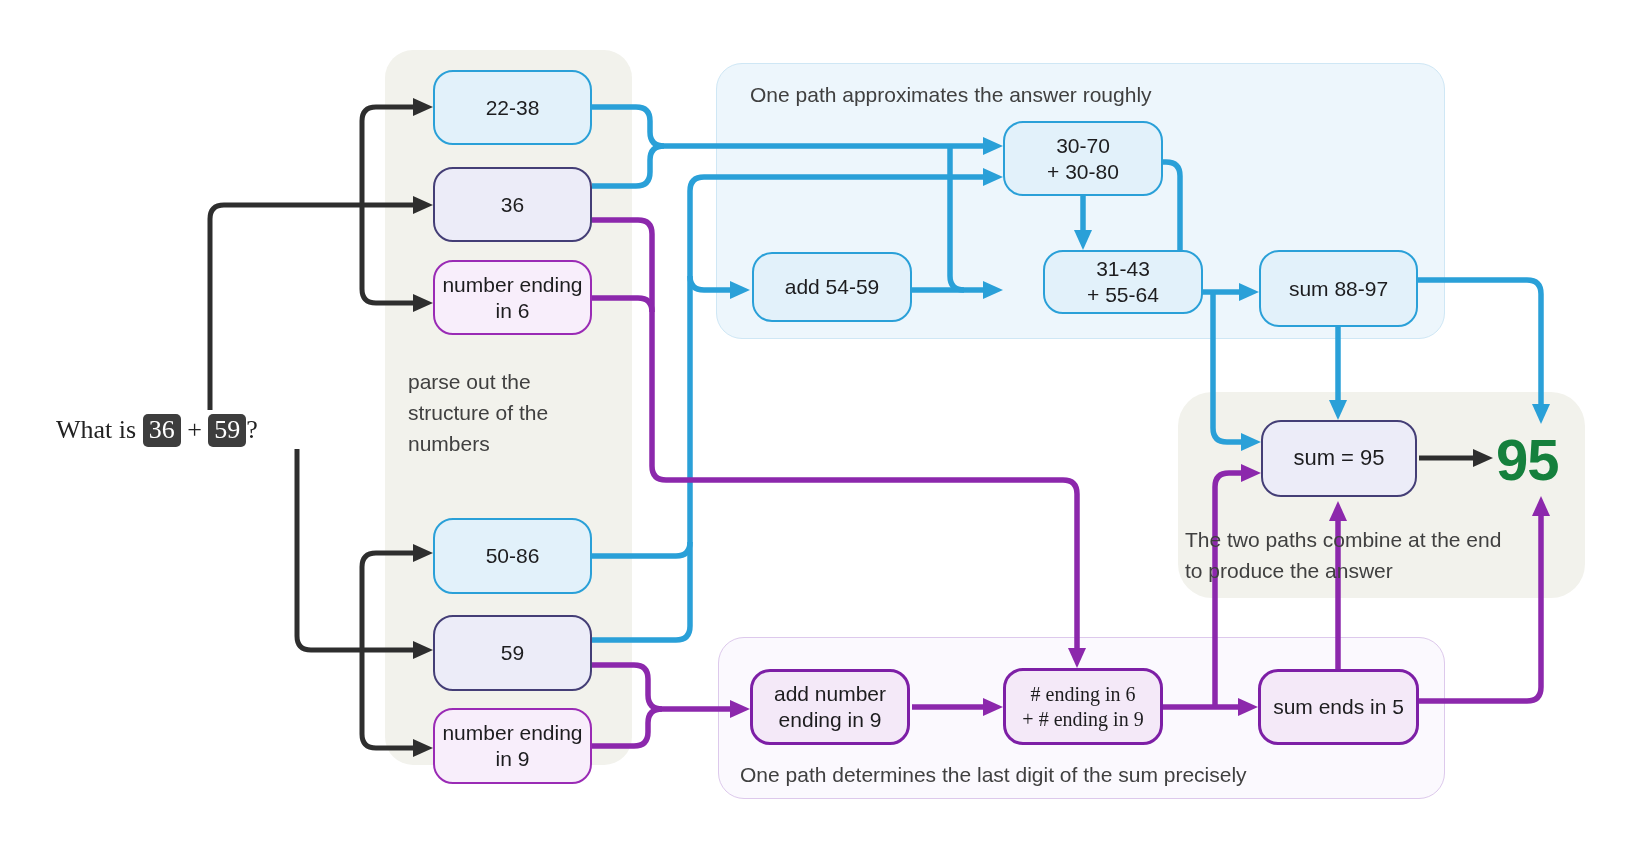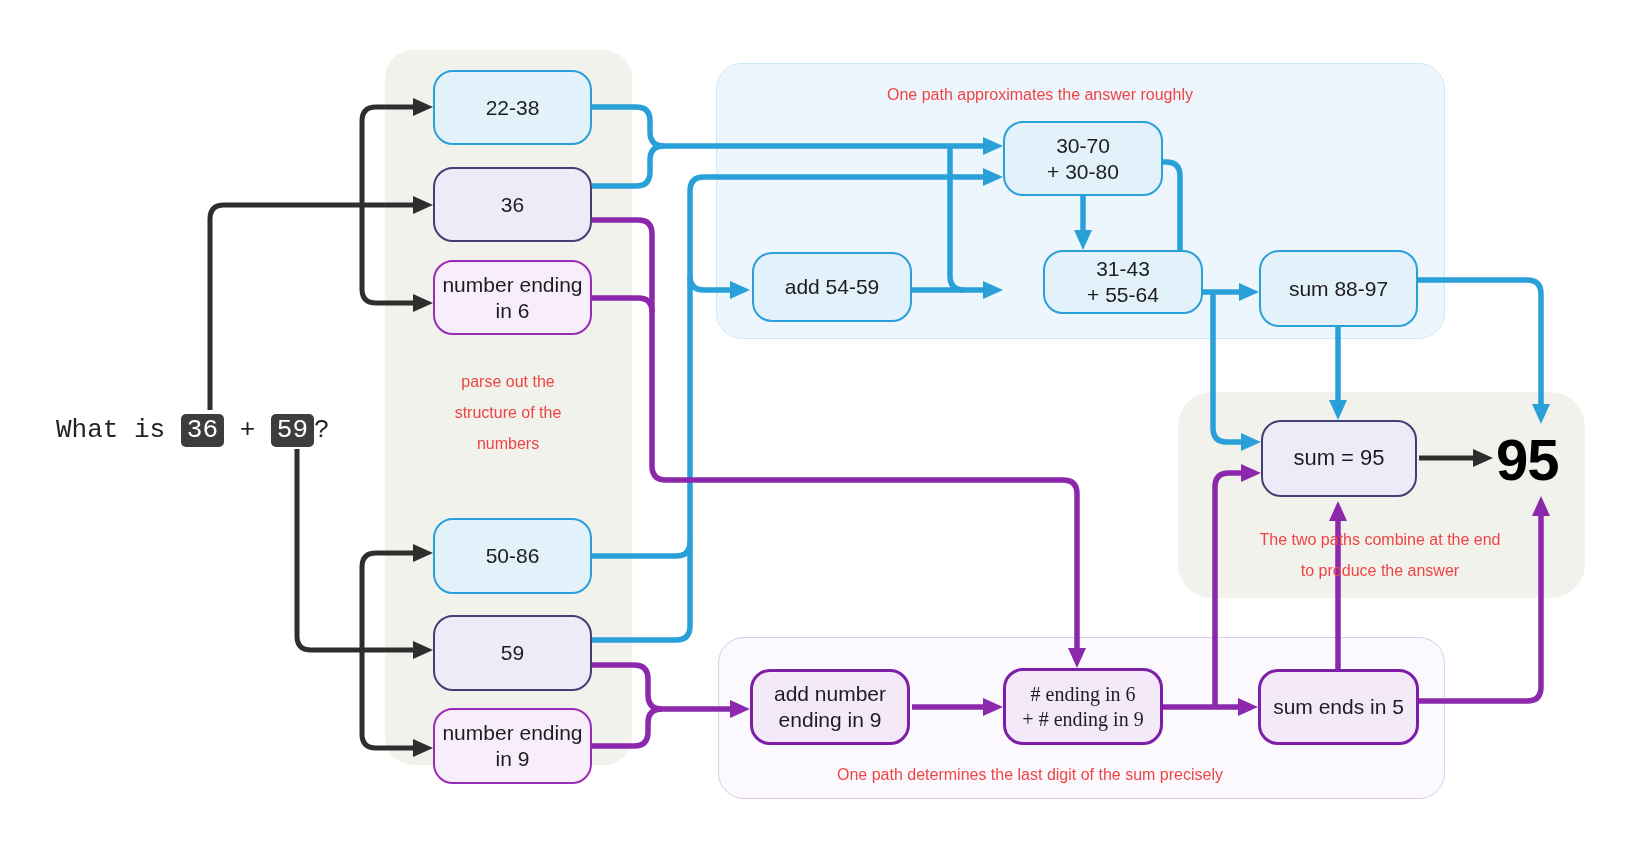--- a/index.html
+++ b/index.html
@@ -16,32 +16,32 @@
     position:absolute;z-index:3;display:flex;flex-direction:column;
     align-items:center;justify-content:center;text-align:center;
     font-size:21px;line-height:1.22;border-radius:20px;box-sizing:border-box;
     padding:2px 6px;
   }
   .node-blue{background:#e2f1fa;border:2.5px solid #2aa0d8;}
   .node-lav{background:#ececf8;border:2.5px solid #443e76;}
   .node-pink{background:#f8eefb;border:2.5px solid #9a2bb5;}
   .node-pur{background:#f4e9f8;border:3px solid #7d1fa6;}
   .caption{
-    position:absolute;z-index:3;text-align:center;font-size:16px;line-height:31px;color:#ef4444;
+    position:absolute;z-index:3;font-size:21px;line-height:31px;color:#404040;
   }
   #question{
     position:absolute;z-index:3;left:56px;top:412px;height:36px;display:flex;align-items:center;
-    font-family:Liberation Mono, monospace;font-size:26px;color:#222;white-space:pre;
+    font-family:Liberation Serif, serif;font-size:26px;color:#222;white-space:pre;
   }
   .token{
     background:#3d3d3d;color:#ffffff;border-radius:5px;padding:1px 6px 2px 6px;
   }
   #answer{
     position:absolute;z-index:3;left:1496px;top:426px;
-    font-size:58px;font-weight:bold;letter-spacing:-1px;color:#000000;
+    font-size:58px;font-weight:bold;letter-spacing:-1px;color:#15803d;
   }
 </style>
 </head>
 <body>
 
 <div id="canvas">
 
   <div class="panel panel-beige" style="left:385px;top:50px;width:247px;height:715px;"></div>
   <div class="panel panel-blue" style="left:716px;top:63px;width:727px;height:274px;"></div>
   <div class="panel panel-purple" style="left:718px;top:637px;width:725px;height:160px;"></div>

